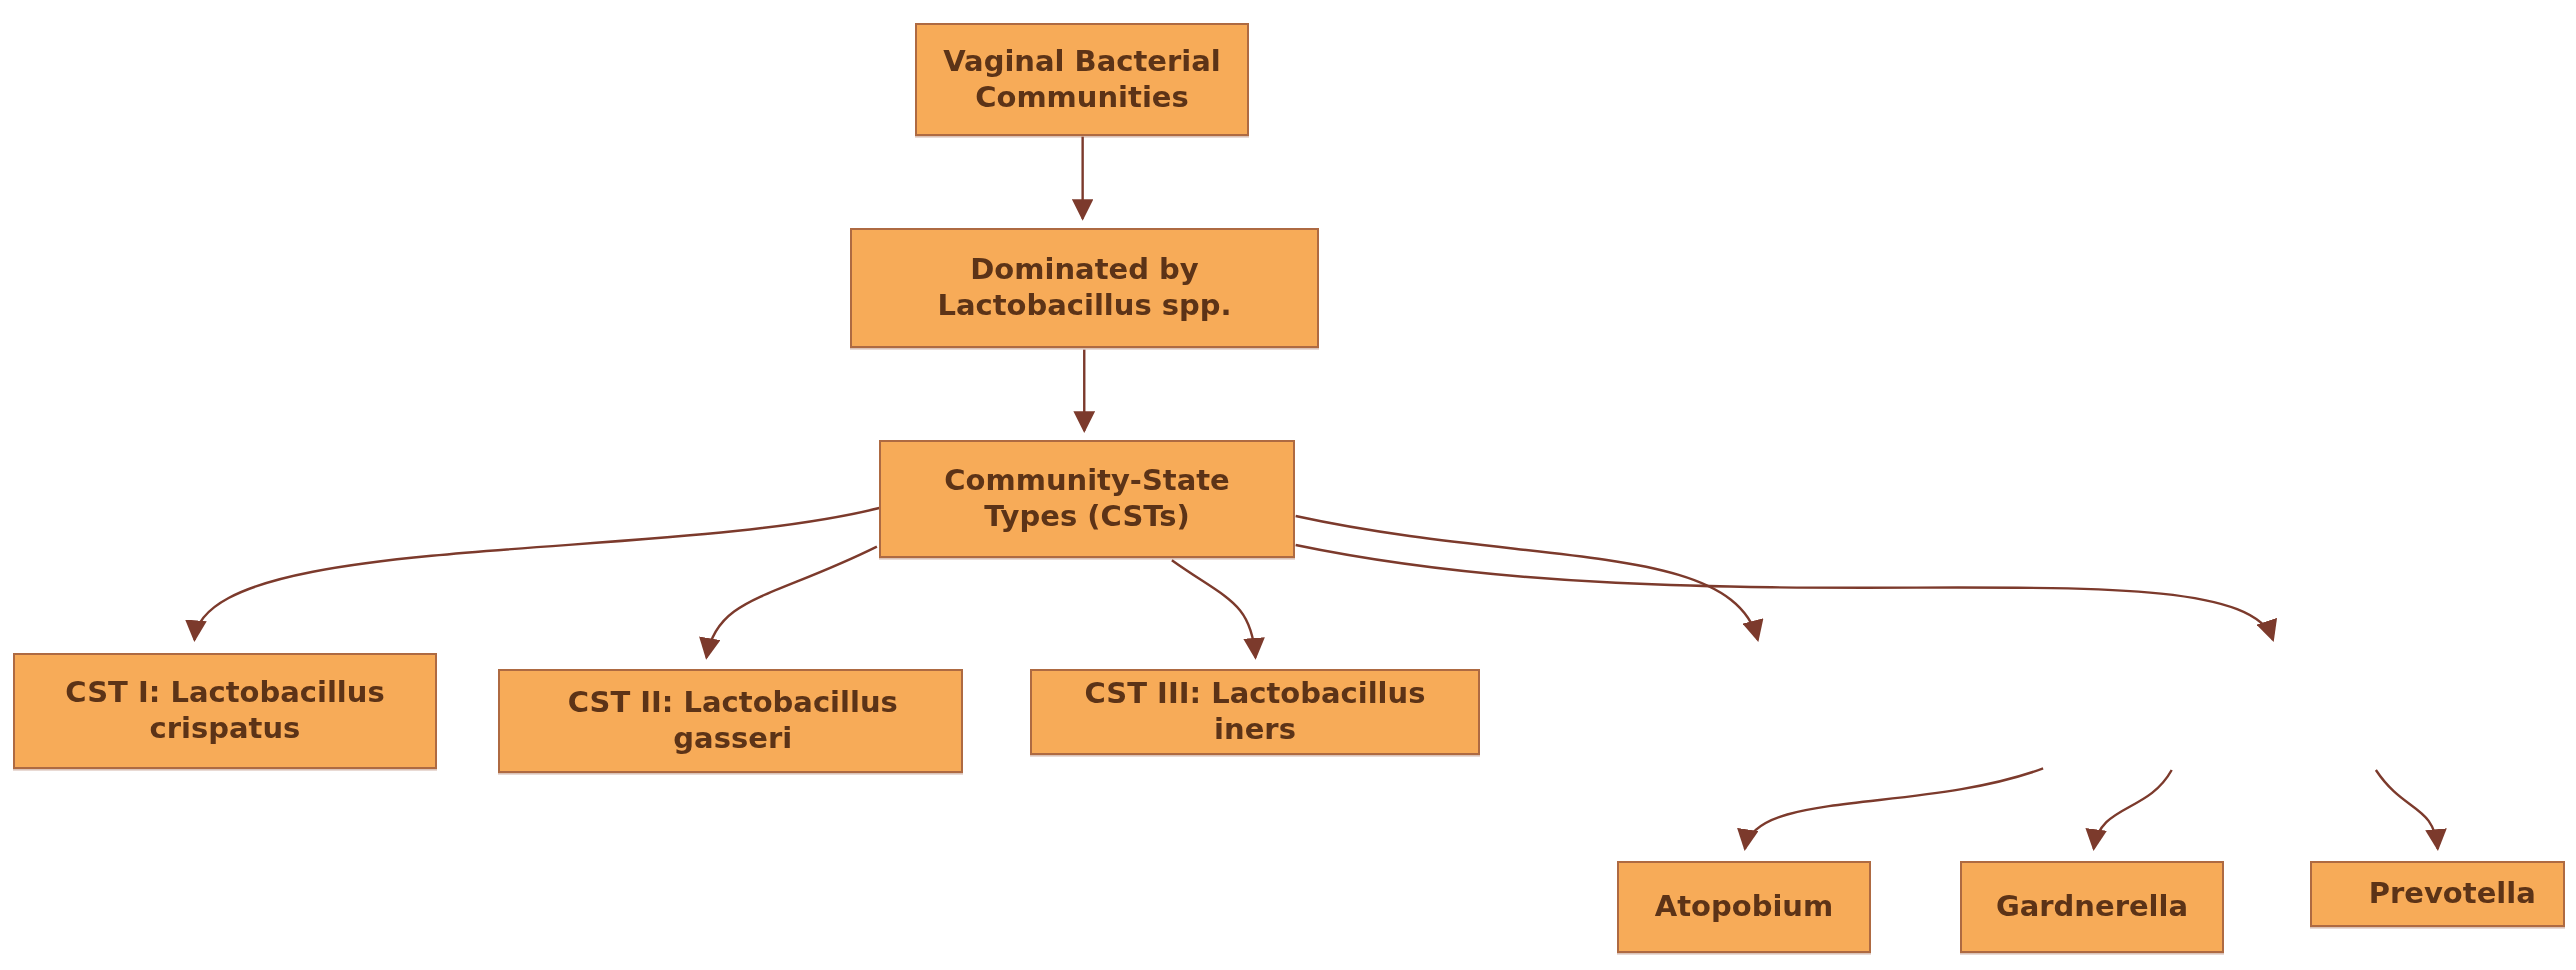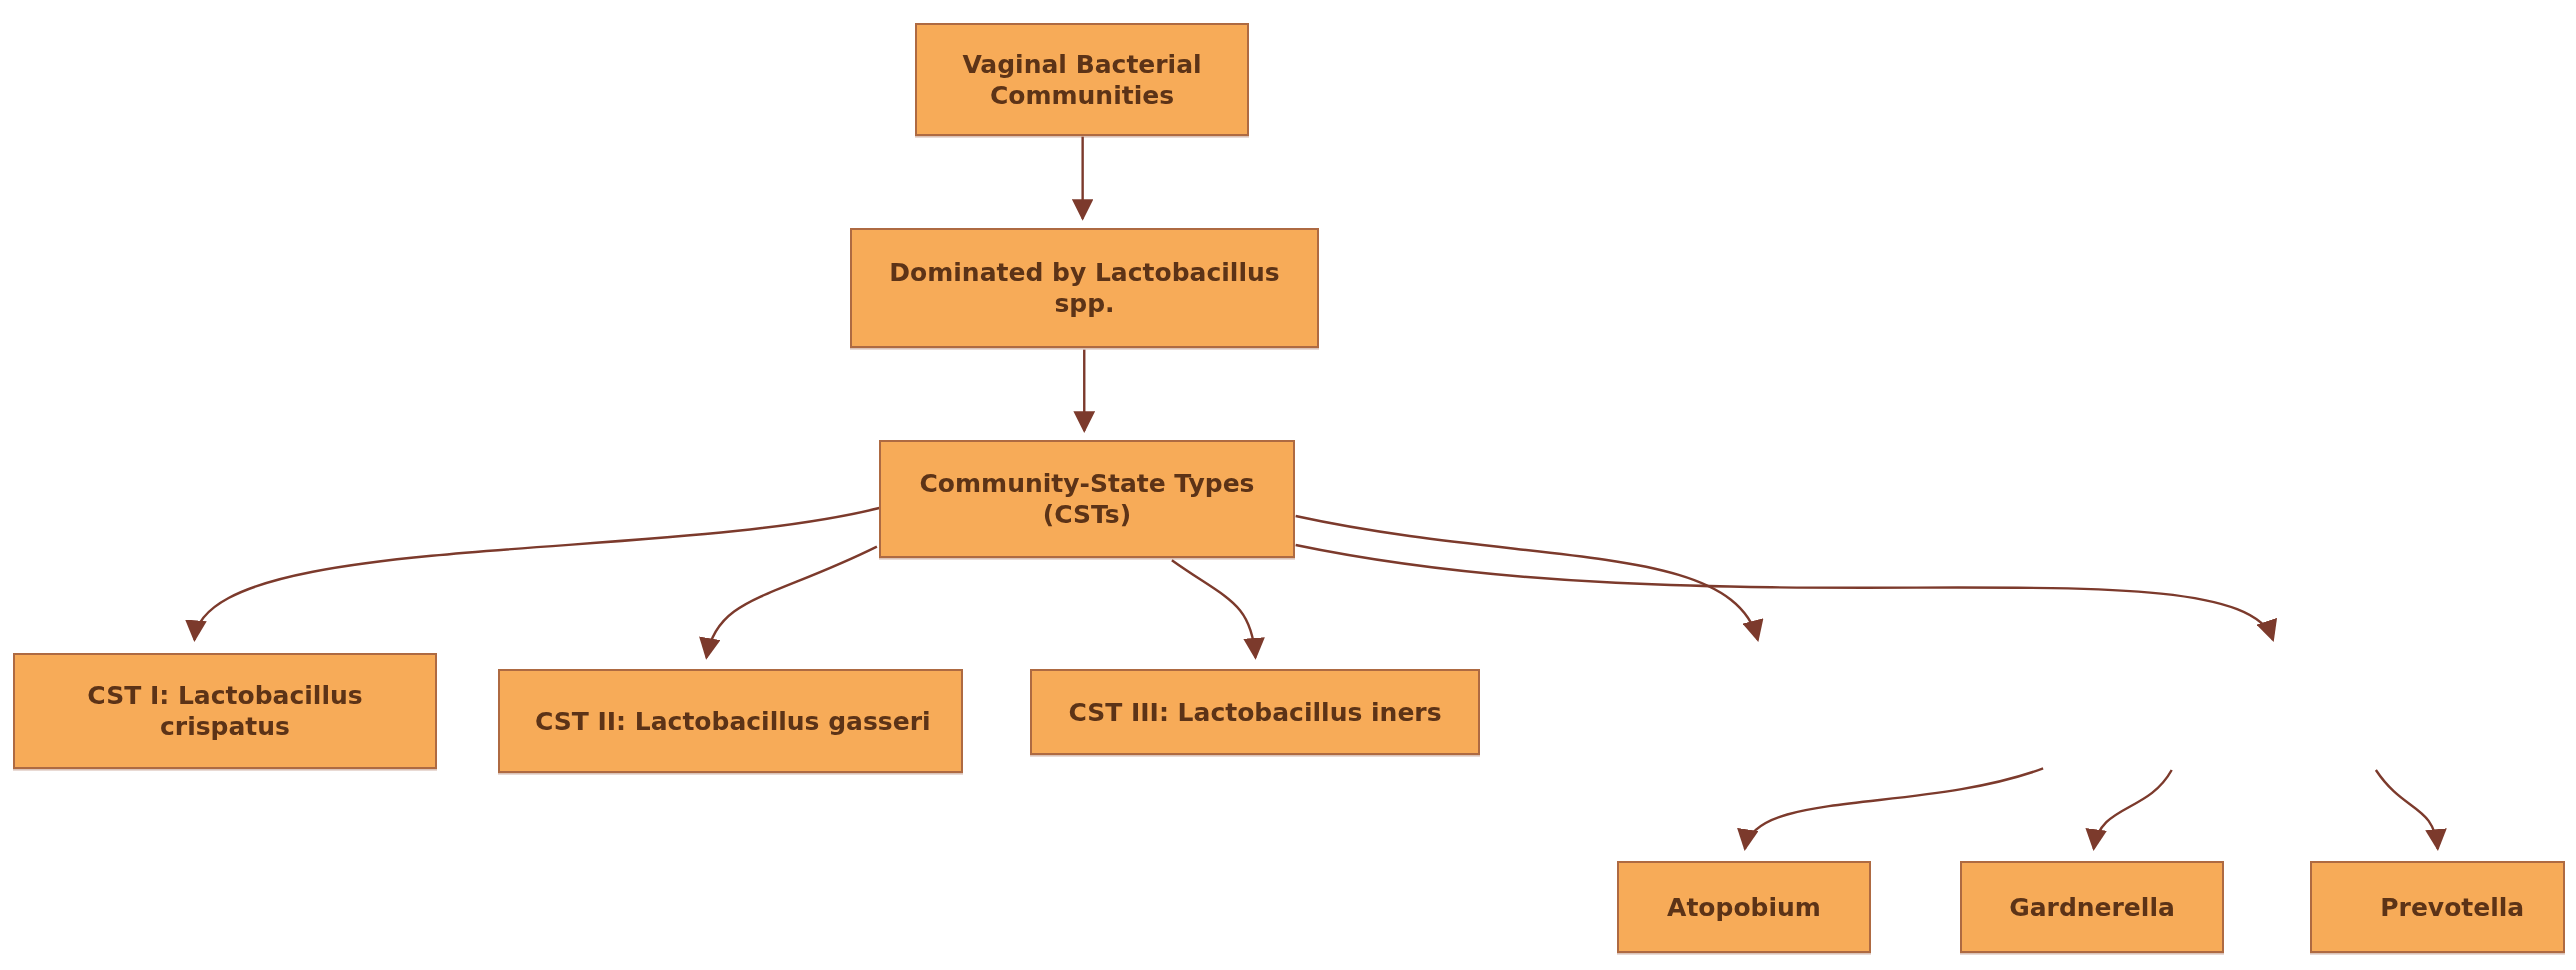--- a/index.html
+++ b/index.html
@@ -26,21 +26,21 @@
     position: absolute;
     box-sizing: border-box;
     background: var(--node-fill, #F7AB58);
     border: 2.4px solid var(--node-border, #AE6A42);
     color: var(--node-text, #5C3317);
     display: flex;
     align-items: center;
     justify-content: center;
     text-align: center;
     font-weight: bold;
-    font-size: 25px;
+    font-size: 29px;
     line-height: 1.24;
     padding: 3.2px 14.5px;
     box-shadow: 0 1.6px 0 rgba(150, 80, 50, 0.35);
   }
   .node-label { display: inline-block; }
 </style>
 </head>
 <body>
 
 <div class="canvas">
@@ -92,18 +92,18 @@
 
 
   <div class="node" style="left:1617px; top:861px; width:254px; height:92px;">
     <span class="node-label">Atopobium</span>
   </div>
 
   <div class="node" style="left:1960px; top:861px; width:264px; height:92px;">
     <span class="node-label">Gardnerella</span>
   </div>
 
-  <div class="node" style="left:2310px; top:861px; width:255px; height:92px;padding-left:44px;">
+  <div class="node" style="left:2310px; top:861px; width:255px; height:66px;padding-left:44px;">
     <span class="node-label">Prevotella</span>
   </div>
 
 </div>
 
 
 </body></html>

